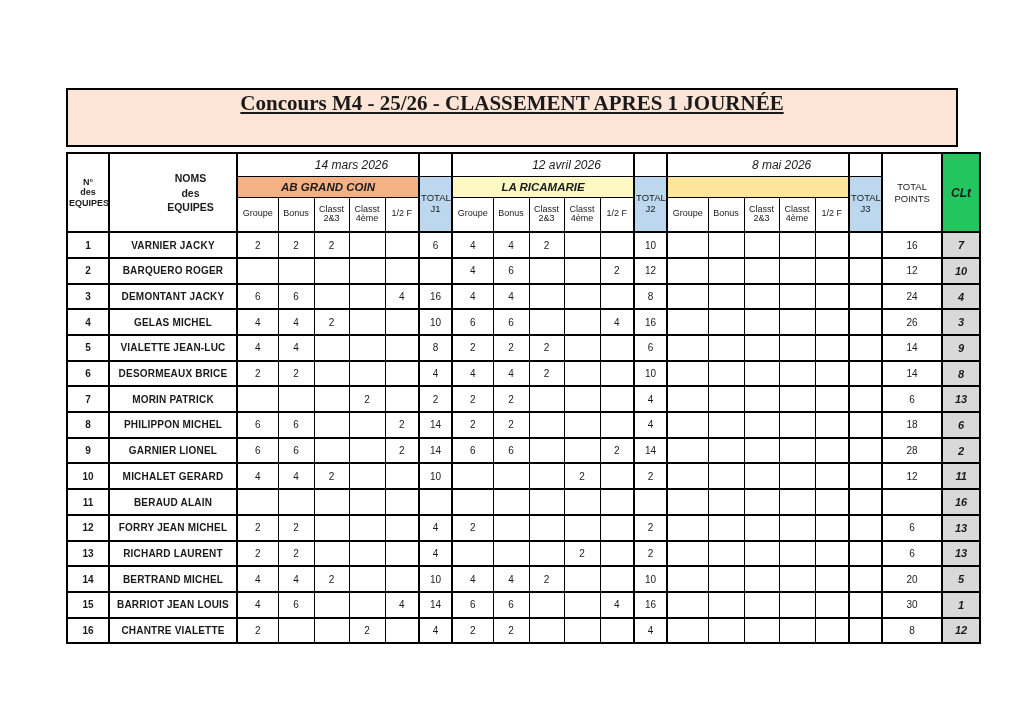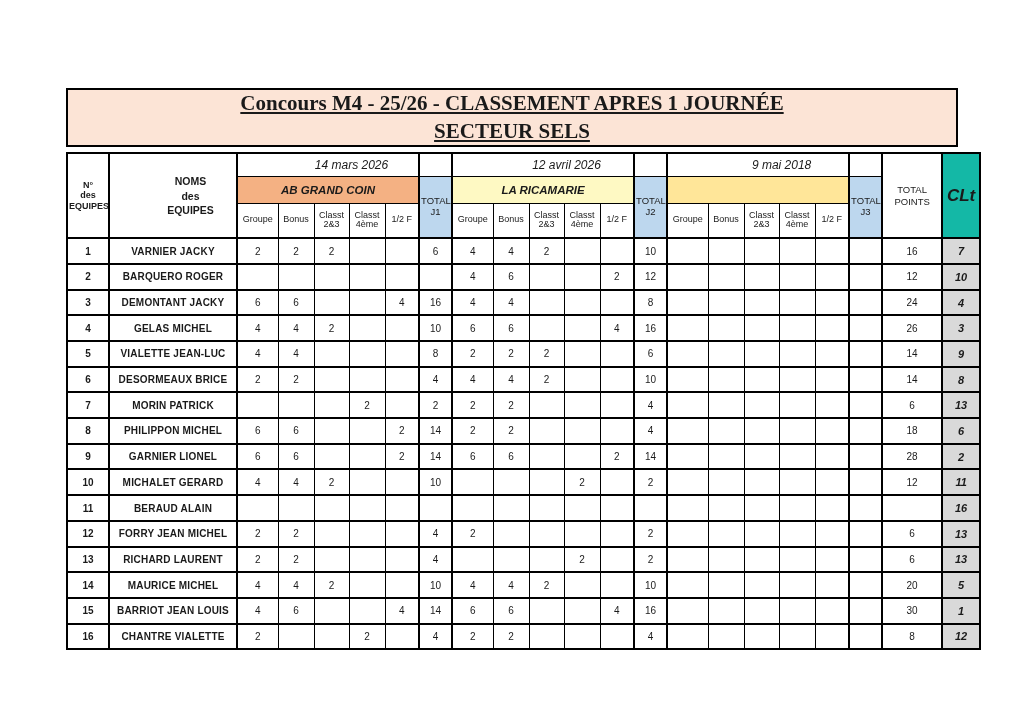--- a/index.html
+++ b/index.html
@@ -25,52 +25,51 @@
     border:2px solid #000;
   }
   th, td {
     border:1px solid #000; text-align:center; vertical-align:middle;
     padding:0 1px; overflow:hidden; font-size:10px; color:#1a1a1a;
   }
   .bl2 { border-left-width:2px; }
 
   
   tr.r-date  { height:23px; }
-  tr.r-venue { height:27px; }
+  tr.r-venue { height:21px; }
   tr.r-sub   { height:22px; }
   tr.r-sub th { border-bottom-width:2px; }
 
   th.h-num   { font-size:9px;  font-weight:bold; white-space:pre-line; line-height:1.15; }
   th.h-names { font-size:10.5px; font-weight:bold; white-space:pre-line; line-height:1.35;padding-left:36px; }
   th.h-date  { font-style:italic; font-weight:normal; font-size:12px; background:#fff;padding-left:48px; }
   th.h-gap   { background:#fff; }
   th.h-venue { font-style:italic; font-weight:bold; font-size:11.5px; }
   th.v-orange { background:#F4B183; }
   th.v-green  { background:#fef9c3; }
   th.v-yellow { background:#FFE699; }
   th.h-totalj { background:#BDD7EE; font-weight:normal; font-size:9.5px; white-space:pre-line; line-height:1.1; }
   th.h-sub   { font-weight:normal; font-size:9px; line-height:1.1; padding:7px 2px; }
   th.h-tp    { font-weight:normal; font-size:9.5px; white-space:pre-line; line-height:1.25; }
-  th.h-clt   { background:#14b8a6; font-weight:bold; font-style:italic; font-size:17px; }
+  th.h-clt   { background:#22c55e; font-weight:bold; font-style:italic; font-size:12px; }
 
   
   tbody tr { height:25.7px; }
   tbody td { border-top-width:2px; border-bottom-width:2px; }
   td.num  { font-weight:bold; }
   td.name { font-weight:bold; font-size:10px; letter-spacing:0.2px; }
   td.clt  { background:#D9D9D9; font-weight:bold; font-style:italic; font-size:11px; }
 </style>
 </head>
 <body>
 
 <div class="page">
 
   <div class="title-box">
     <span>Concours M4 - 25/26 - CLASSEMENT APRES 1 JOURNÉE</span>
-    <span>SECTEUR SELS</span>
   </div>
 
   <table class="ranking">
     <colgroup>
       <col style="width:42px">
         <col style="width:128px">
       <col style="width:41px">
         <col style="width:36px">
         <col style="width:35px">
         <col style="width:36px">
@@ -96,21 +95,21 @@
         <th rowspan="3" class="h-num">N°
 des
 EQUIPES</th>
         <th rowspan="3" class="h-names bl2">NOMS
 des
 EQUIPES</th>
         <th colspan="5" class="h-date bl2">14 mars 2026</th>
         <th class="h-gap bl2"></th>
         <th colspan="5" class="h-date bl2">12 avril 2026</th>
         <th class="h-gap bl2"></th>
-        <th colspan="5" class="h-date bl2">9 mai 2018</th>
+        <th colspan="5" class="h-date bl2">8 mai 2026</th>
         <th class="h-gap bl2"></th>
         <th rowspan="3" class="h-tp bl2">TOTAL
 POINTS</th>
         <th rowspan="3" class="h-clt bl2">CLt</th>
       </tr>
       <tr class="r-venue">
         <th colspan="5" class="h-venue v-orange bl2">AB GRAND COIN</th>
         <th rowspan="2" class="h-totalj bl2">TOTAL
 J1</th>
         <th colspan="5" class="h-venue v-green bl2">LA RICAMARIE</th>
@@ -446,21 +445,21 @@
           <td></td>
           <td></td>
           <td></td>
           <td></td>
           <td class="bl2"></td>
           <td class="bl2">6</td>
           <td class="clt bl2">13</td>
         </tr>
         <tr>
           <td class="num">14</td>
-          <td class="name bl2">MAURICE MICHEL</td>
+          <td class="name bl2">BERTRAND MICHEL</td>
           <td class="bl2">4</td>
           <td>4</td>
           <td>2</td>
           <td></td>
           <td></td>
           <td class="bl2">10</td>
           <td class="bl2">4</td>
           <td>4</td>
           <td>2</td>
           <td></td>

